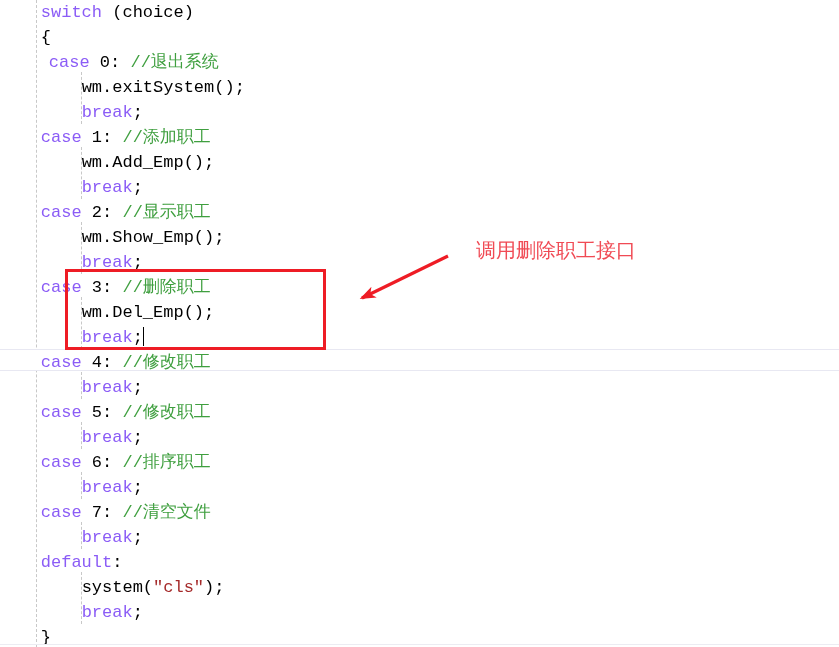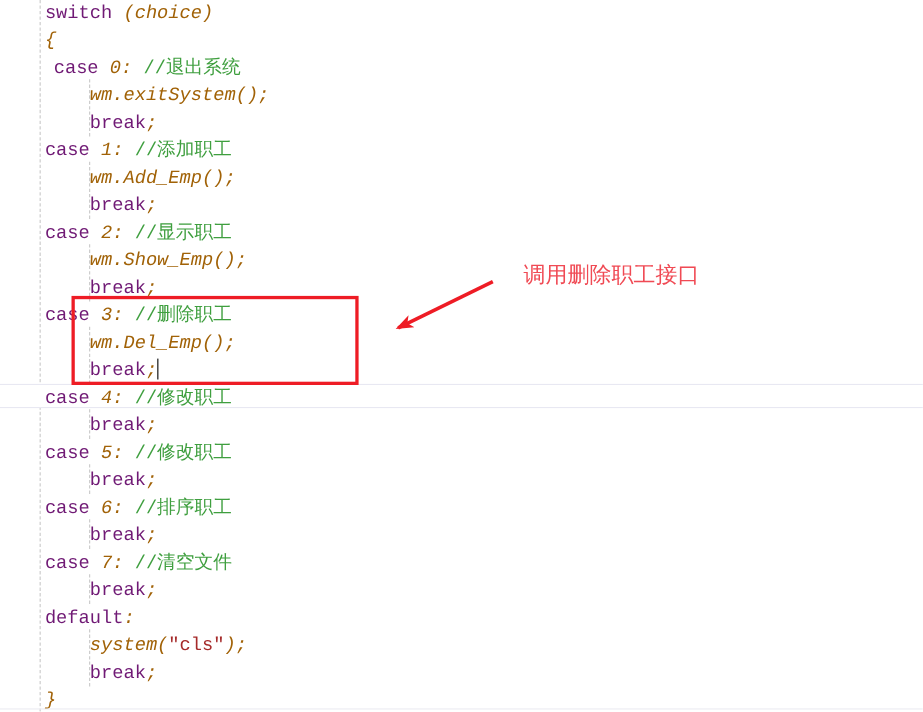--- a/index.html
+++ b/index.html
@@ -58,22 +58,22 @@
     left: 0;
     width: 839px;
     height: 25px;
     line-height: 25px;
     white-space: pre;
     font-size: 17px;
     letter-spacing: 0px;
   }
   .code-line .ind { display: inline-block; }
 
-  .tok-kw      { color: #701a75; }
-  .tok-plain   { color: #a16207; font-style: italic; }
+  .tok-kw      { color: #8b5cf6; }
+  .tok-plain   { color: #000000; }
   .tok-comment { color: #3f9f3f; }
   .tok-string  { color: #a52a2a; }
 
   
   .caret {
     display: inline-block;
     width: 1px;
     height: 19px;
     background: #000000;
     vertical-align: -4px;

